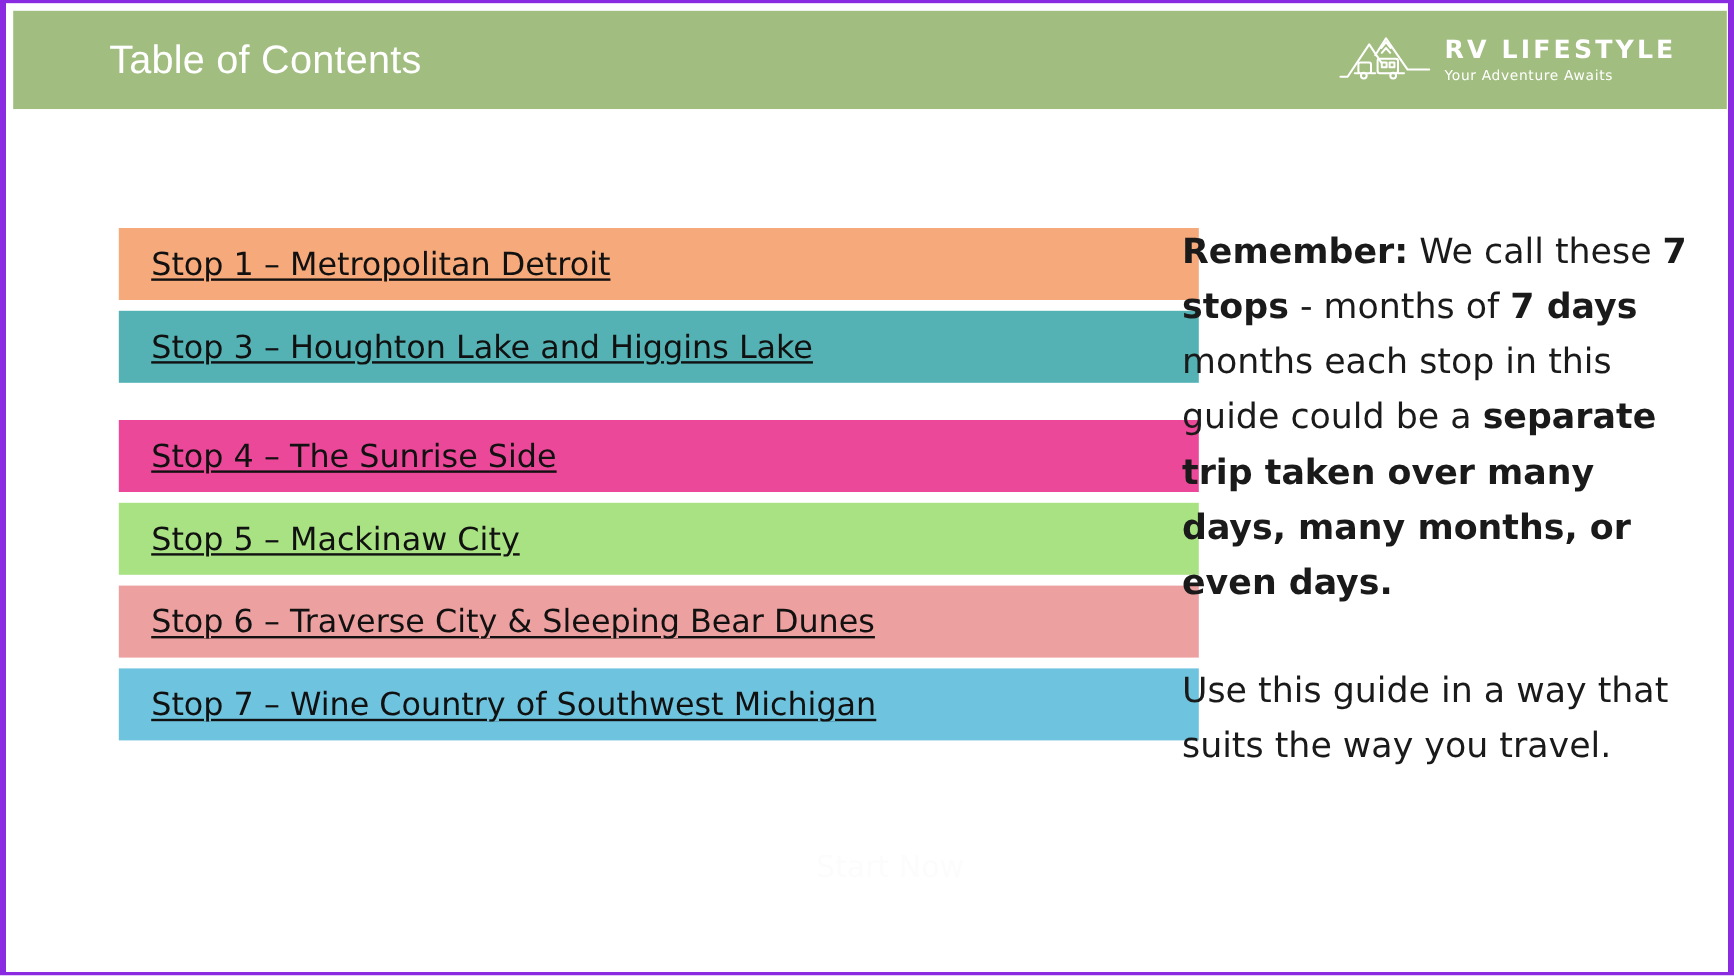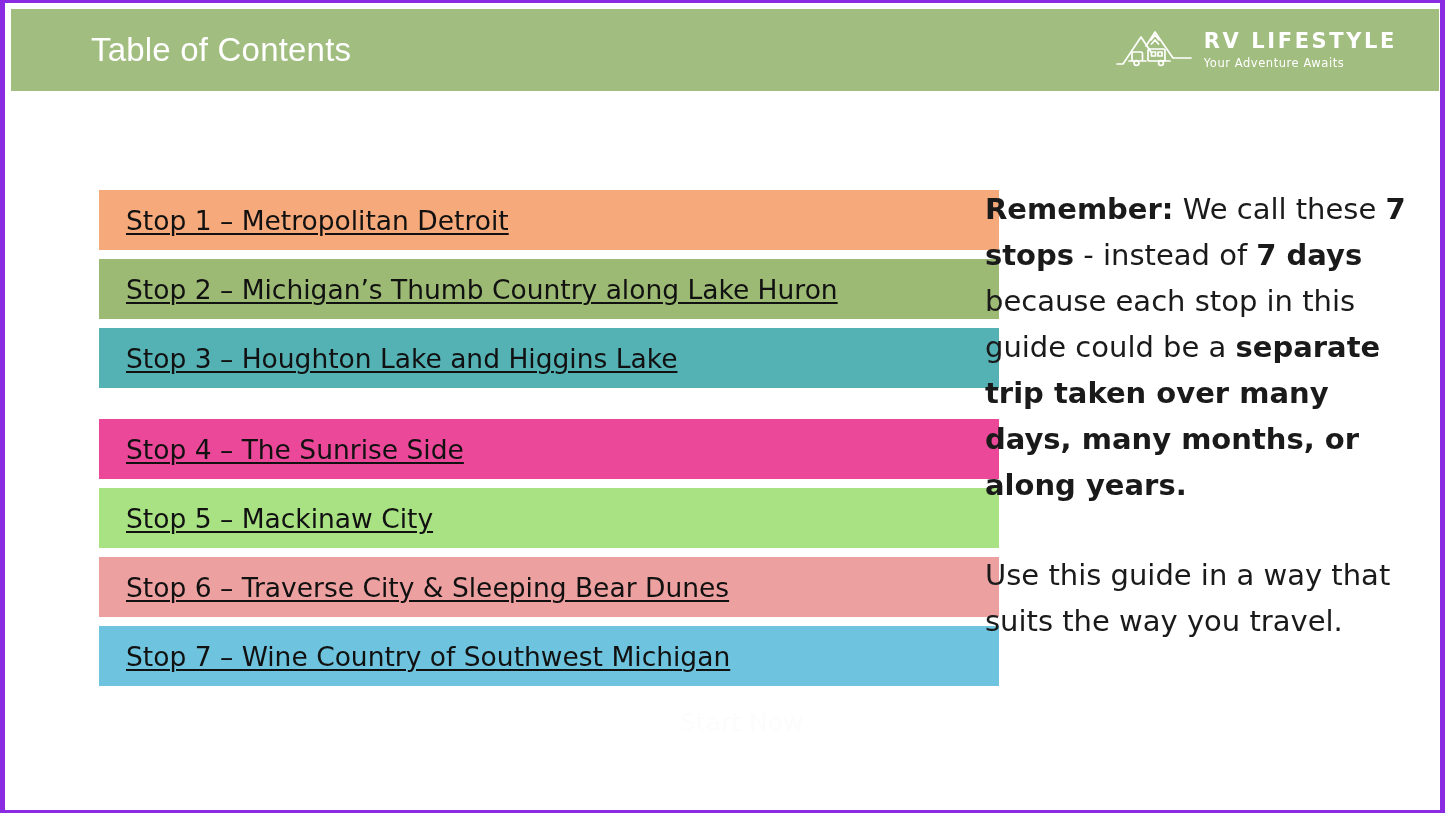--- a/index.html
+++ b/index.html
@@ -182,23 +182,20 @@
       </div>
     </div>
 
     <div id="body-area">
 
 
       <div id="stop-list">
           <div class="stop-bar" style="background: rgb(246, 169, 122);">
             <span class="stop-link">Stop 1 – Metropolitan Detroit</span>
           </div>
-          <div class="stop-bar" style="background: rgb(156, 186, 115);">
-            <span class="stop-link">Stop 2 – Michigan’s Thumb Country along Lake Huron</span>
-          </div>
           <div class="stop-bar" style="background: rgb(84, 178, 181);">
             <span class="stop-link">Stop 3 – Houghton Lake and Higgins Lake</span>
           </div>
           <div class="stop-bar" style="background: #ec4899; margin-top: 31px;">
             <span class="stop-link">Stop 4 – The Sunrise Side</span>
           </div>
           <div class="stop-bar" style="background: rgb(168, 226, 131);">
             <span class="stop-link">Stop 5 – Mackinaw City</span>
           </div>
           <div class="stop-bar" style="background: rgb(237, 160, 160);">
@@ -206,20 +203,20 @@
           </div>
           <div class="stop-bar" style="background: rgb(110, 196, 222);">
             <span class="stop-link">Stop 7 – Wine Country of Southwest Michigan</span>
           </div>
         </div>
 
       <div id="start-now">Start Now</div>
 
       <div id="right-column">
         <div id="remember-para" class="side-para">
-          <b>Remember:</b><span> We call these </span><b>7 stops</b><span> - instead of </span><b>7 days</b><span> because each stop in this guide could be a </span><b>separate trip taken over many days, many months, or along years.</b>
+          <b>Remember:</b><span> We call these </span><b>7 stops</b><span> - months of </span><b>7 days</b><span> months each stop in this guide could be a </span><b>separate trip taken over many days, many months, or even days.</b>
         </div>
         <div class="side-para">Use this guide in a way that suits the way you travel.</div>
       </div>
 
     </div>
   </div>
 </div>
 
 </body></html>

